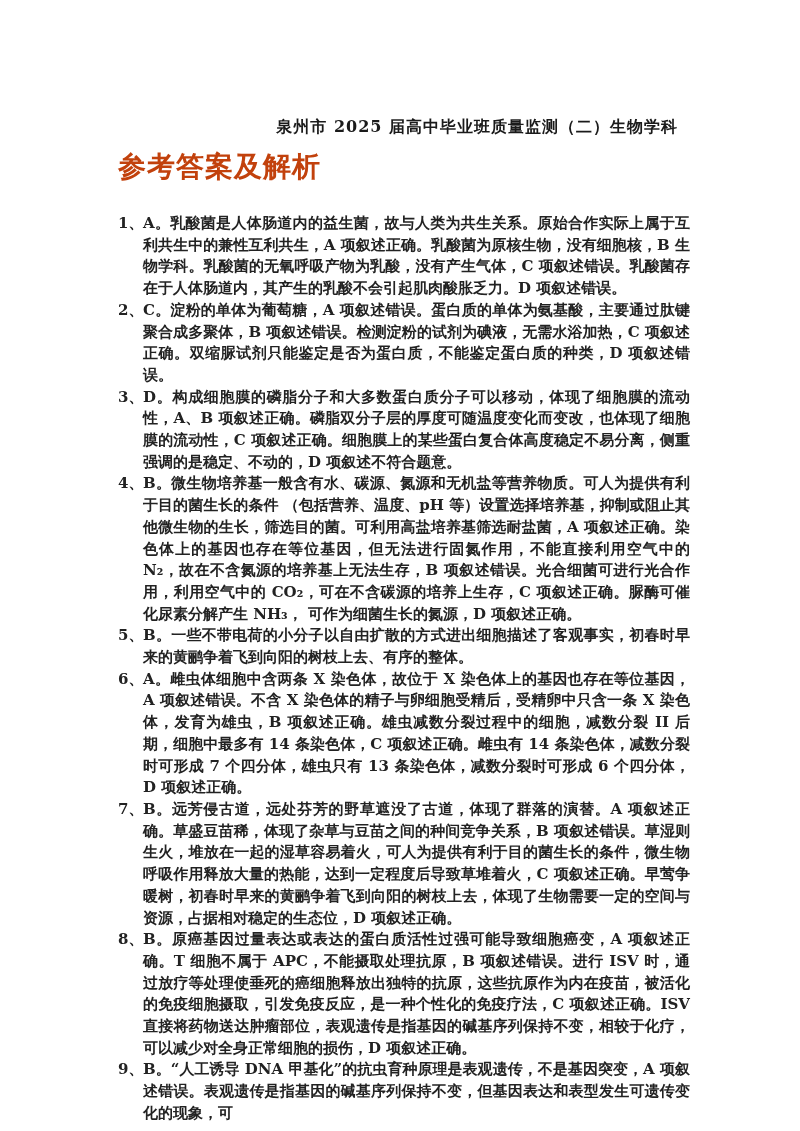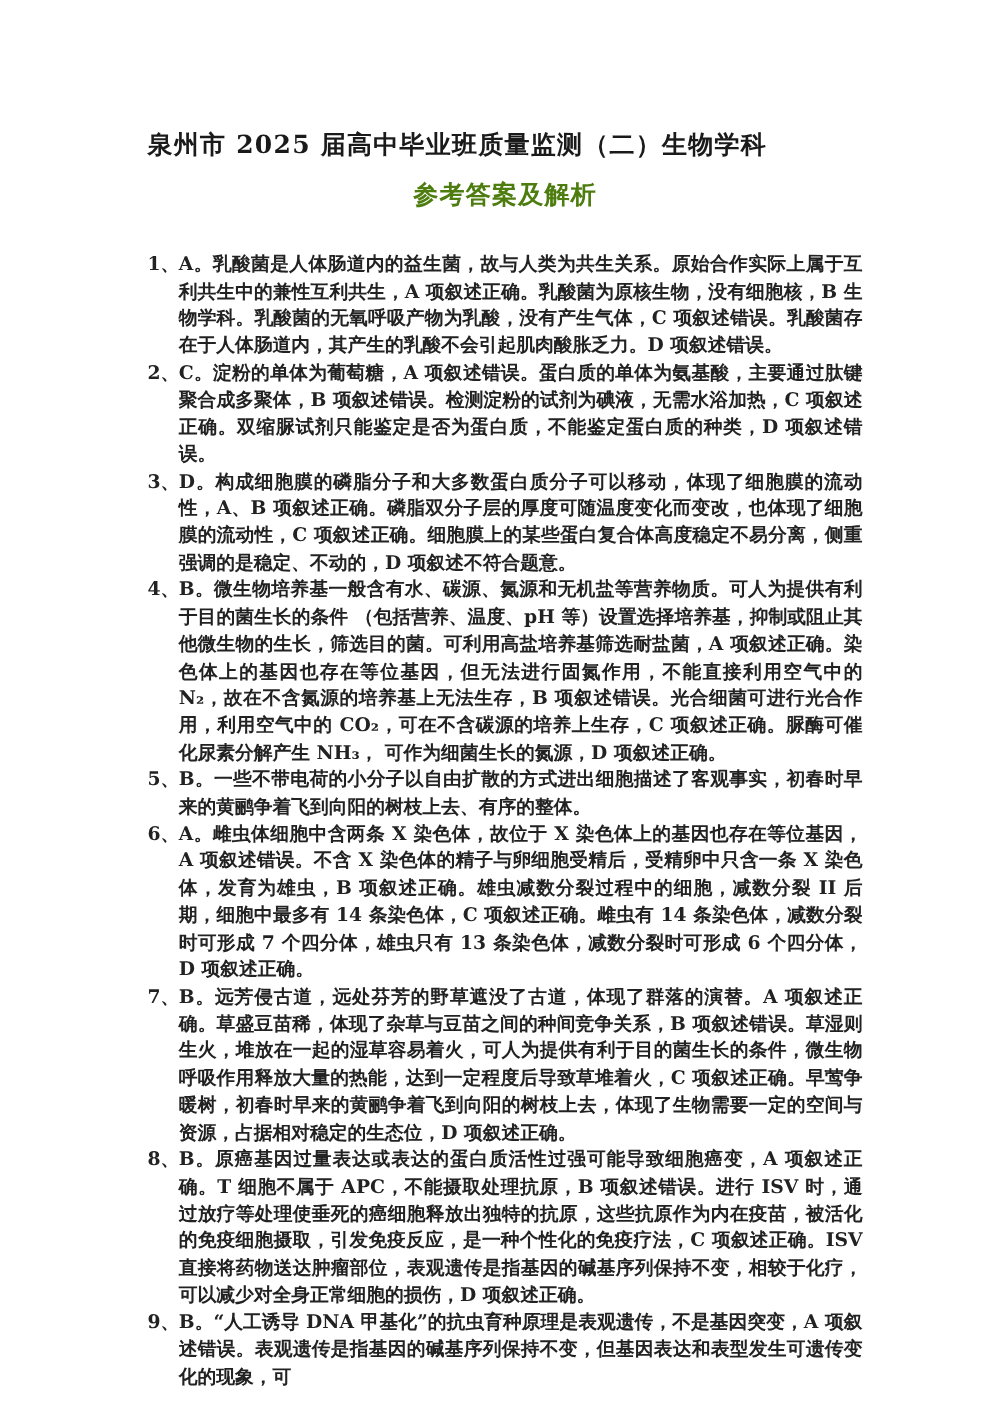--- a/index.html
+++ b/index.html
@@ -16,36 +16,36 @@
     font-family: "DejaVu Serif", "Liberation Serif", serif;
     color: #1c1c1c;
   }
   .content {
     position: absolute;
     left: 118px;
     top: 102px;
     width: 572px;
   }
   .doc-title {
-    margin: 0;
-    font-size: 20px;
+    margin: 12px;
+    font-size: 16px;
     font-weight: bold;
-    text-align: left;
+    text-align: right;
     letter-spacing: 1px;
     line-height: 26px;
     color: #1a1a1a;
   }
   .doc-subtitle {
     margin: 14px 0 0 0;
-    font-size: 20px;
+    font-size: 28px;
     font-weight: bold;
-    text-align: center;
+    text-align: left;
     letter-spacing: 1px;
     line-height: 26px;
-    color: #4d7c0f;
+    color: #c2410c;
   }
   .answer-list {
     margin-top: 33px;
   }
   .item {
     position: relative;
     padding-left: 25px;
     font-size: 15px;
     line-height: 21.7px;
     font-weight: 600;

